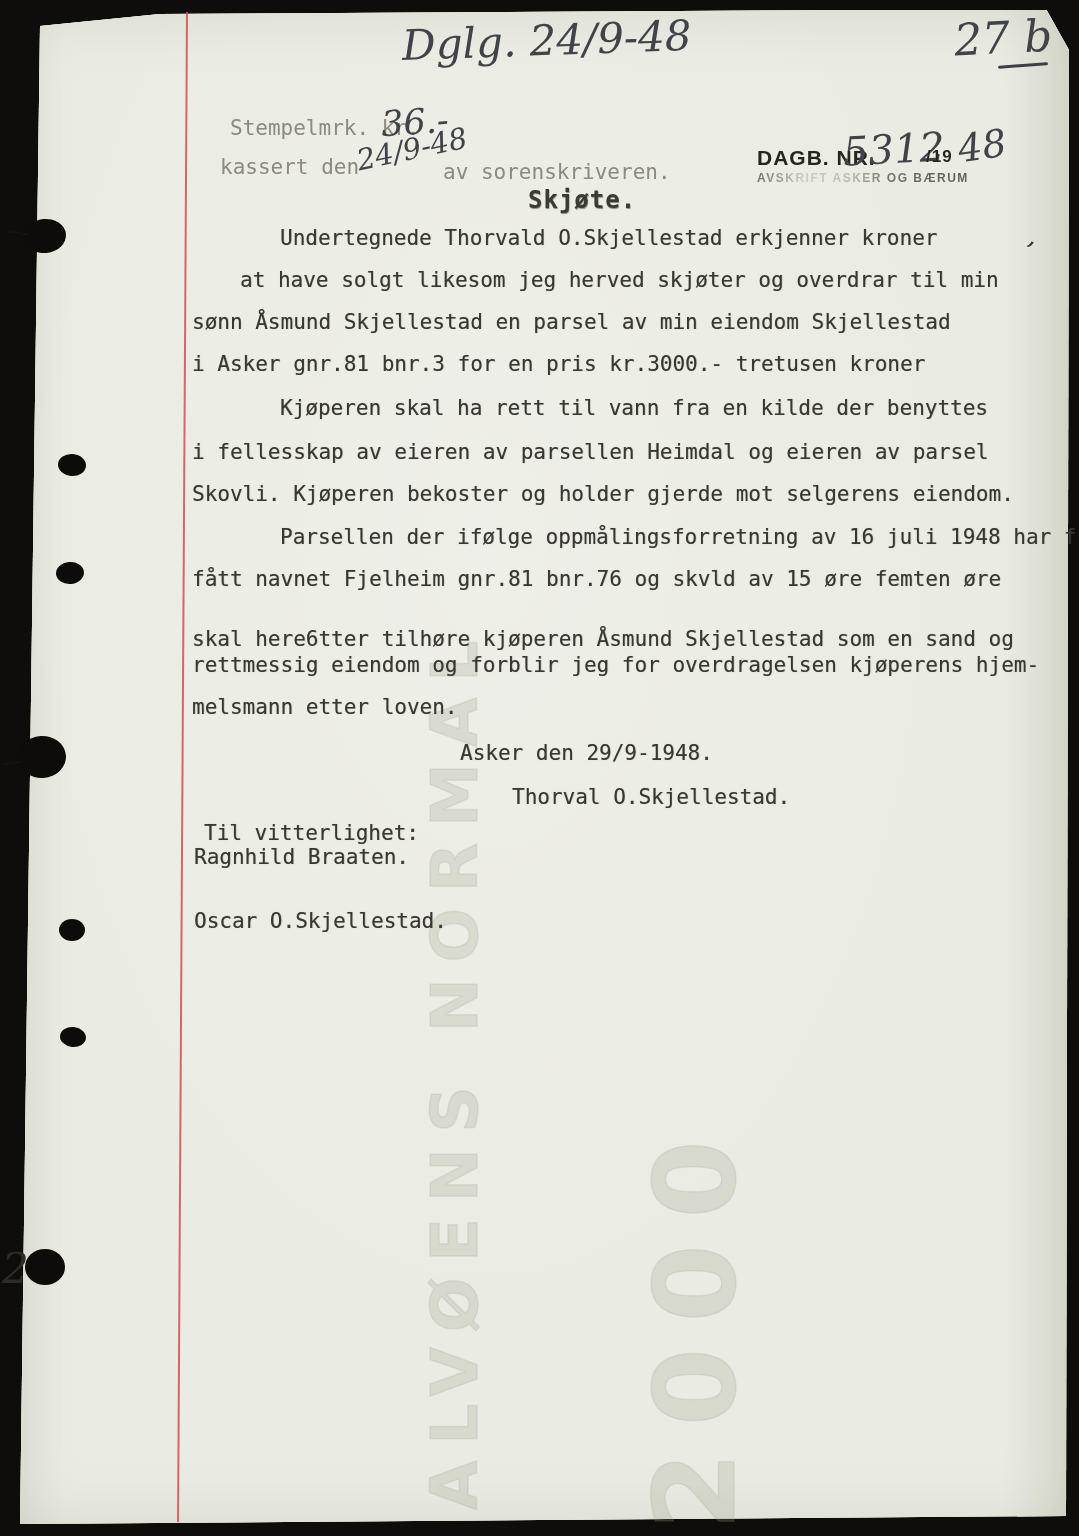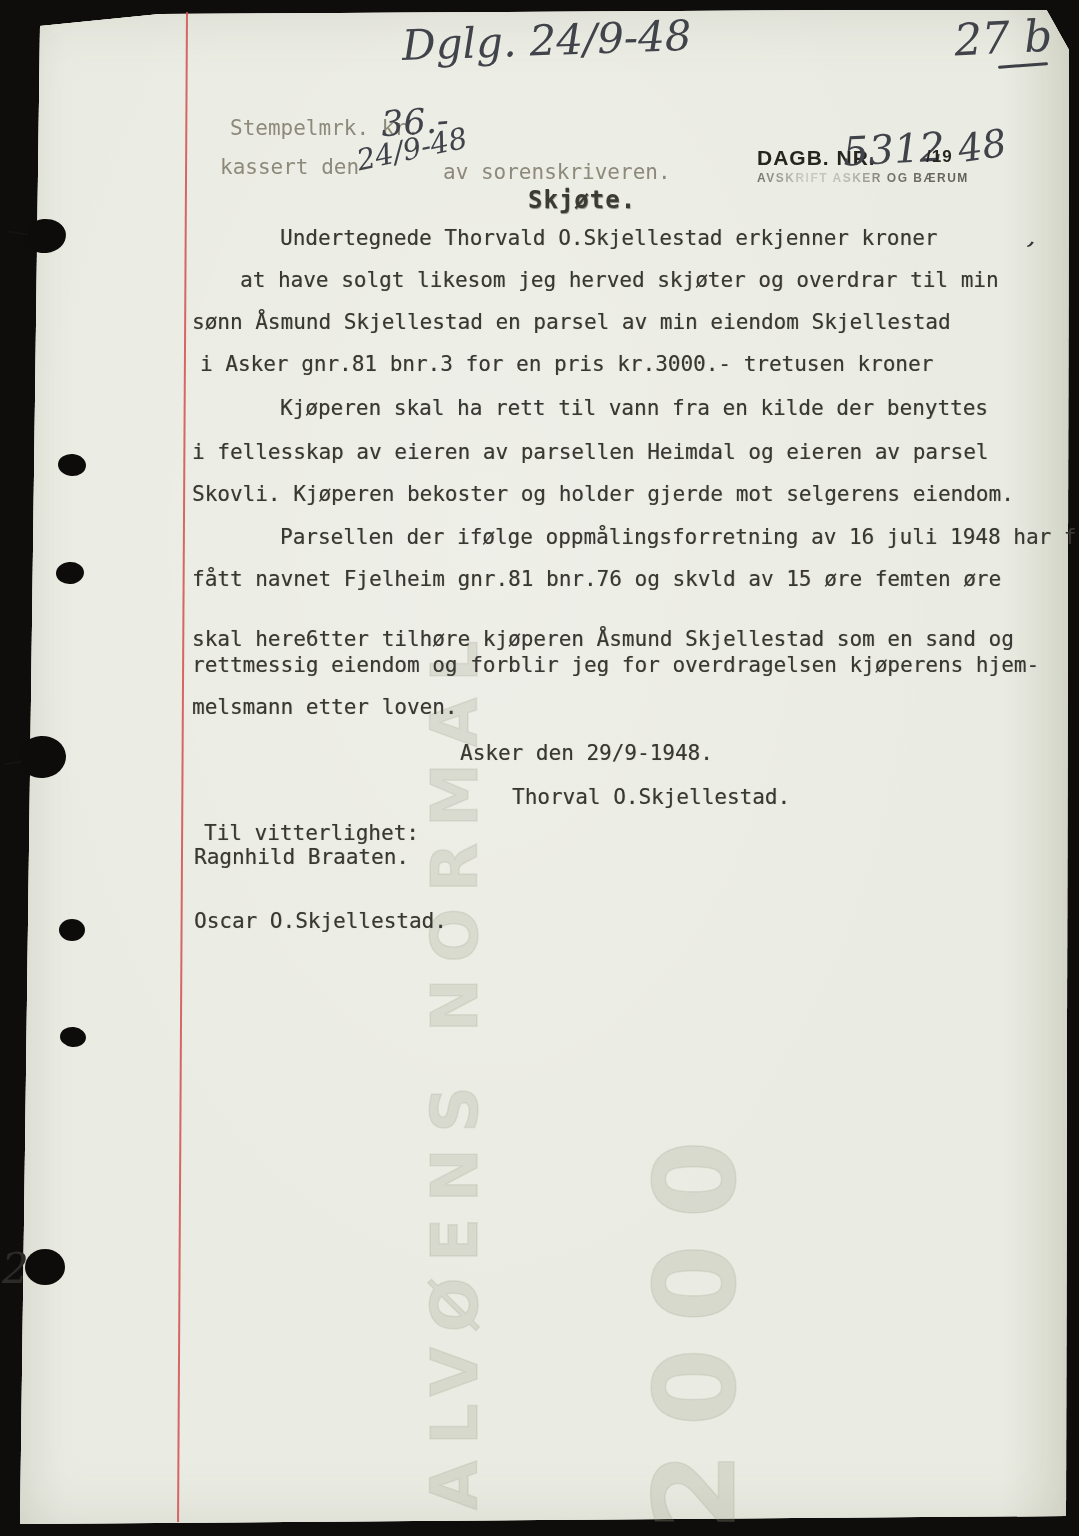--- a/index.html
+++ b/index.html
@@ -98,21 +98,21 @@
 <div class="hw" style="left:843px;top:126px;font-size:40px;transform:rotate(-3deg);">5312</div>
 <div class="stamp" style="left:926px;top:147px;font-size:17px;">/19</div>
 <div class="hw" style="left:958px;top:124px;font-size:38px;transform:rotate(-8deg);">48</div>
 <div class="stamp stamp-faded" style="left:757px;top:171px;font-size:12px;letter-spacing:1.5px;">AVSKRIFT ASKER OG BÆRUM</div>
 
 <div class="t title" style="left:528px;top:186px;">Skjøte.</div>
 
 <div class="t" style="left:280px;top:226px;">Undertegnede Thorvald O.Skjellestad erkjenner kroner</div>
 <div class="t" style="left:192px;top:268px;margin-left:48px;">at have solgt likesom jeg herved skjøter og overdrar til min</div>
 <div class="t" style="left:192px;top:310px;">sønn Åsmund Skjellestad en parsel av min eiendom Skjellestad</div>
-<div class="t" style="left:200px;top:352px;">i Asker gnr.81 bnr.3 for en pris kr.3000.- tretusen kroner</div>
+<div class="t" style="left:192px;top:352px;">i Asker gnr.81 bnr.3 for en pris kr.3000.- tretusen kroner</div>
 <div class="t" style="left:280px;top:396px;">Kjøperen skal ha rett til vann fra en kilde der benyttes</div>
 <div class="t" style="left:192px;top:440px;">i fellesskap av eieren av parsellen Heimdal og eieren av parsel</div>
 <div class="t" style="left:192px;top:482px;">Skovli. Kjøperen bekoster og holder gjerde mot selgerens eiendom.</div>
 <div class="t" style="left:280px;top:525px;">Parsellen der ifølge oppmålingsforretning av 16 juli 1948 har f</div>
 <div class="t" style="left:192px;top:567px;">fått navnet Fjelheim gnr.81 bnr.76 og skvld av 15 øre femten øre</div>
 <div class="t" style="left:192px;top:611px;margin-top:16px;">skal here6tter tilhøre kjøperen Åsmund Skjellestad som en sand og</div>
 <div class="t" style="left:192px;top:653px;">rettmessig eiendom og forblir jeg for overdragelsen kjøperens hjem-</div>
 <div class="t" style="left:192px;top:695px;">melsmann etter loven.</div>
 <div class="t" style="left:460px;top:741px;">Asker den 29/9-1948.</div>
 <div class="t" style="left:512px;top:785px;">Thorval O.Skjellestad.</div>

